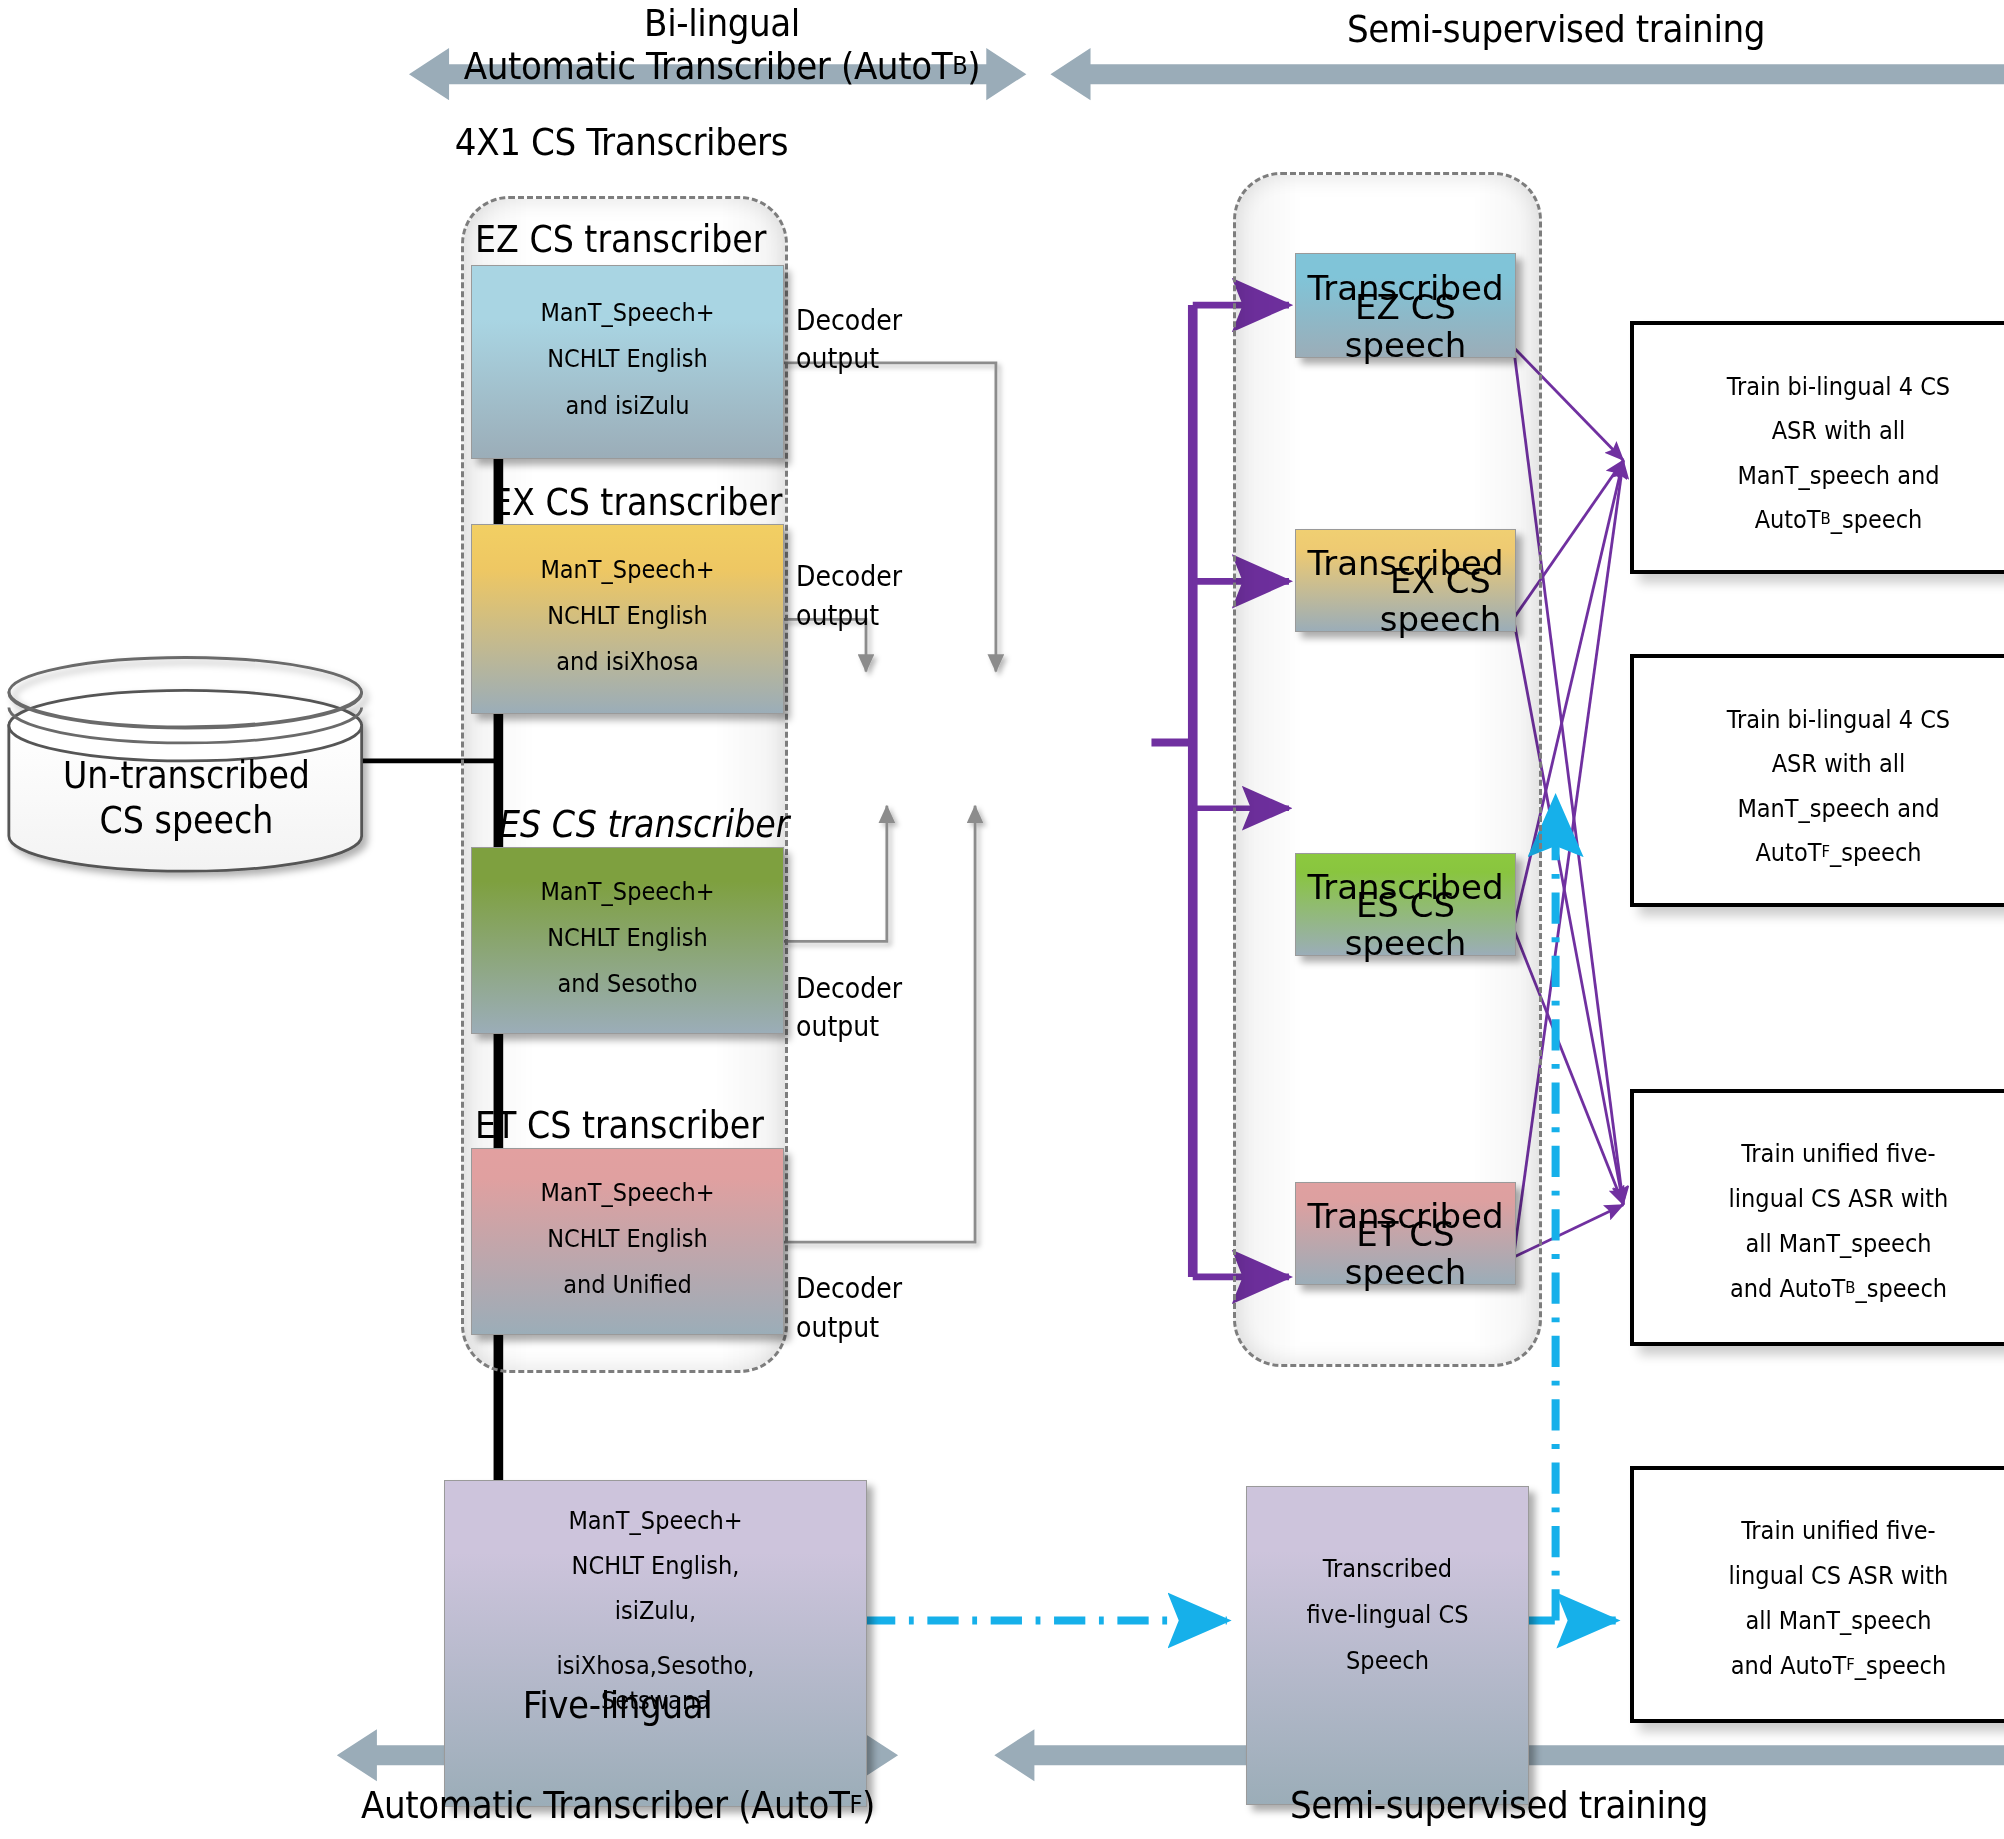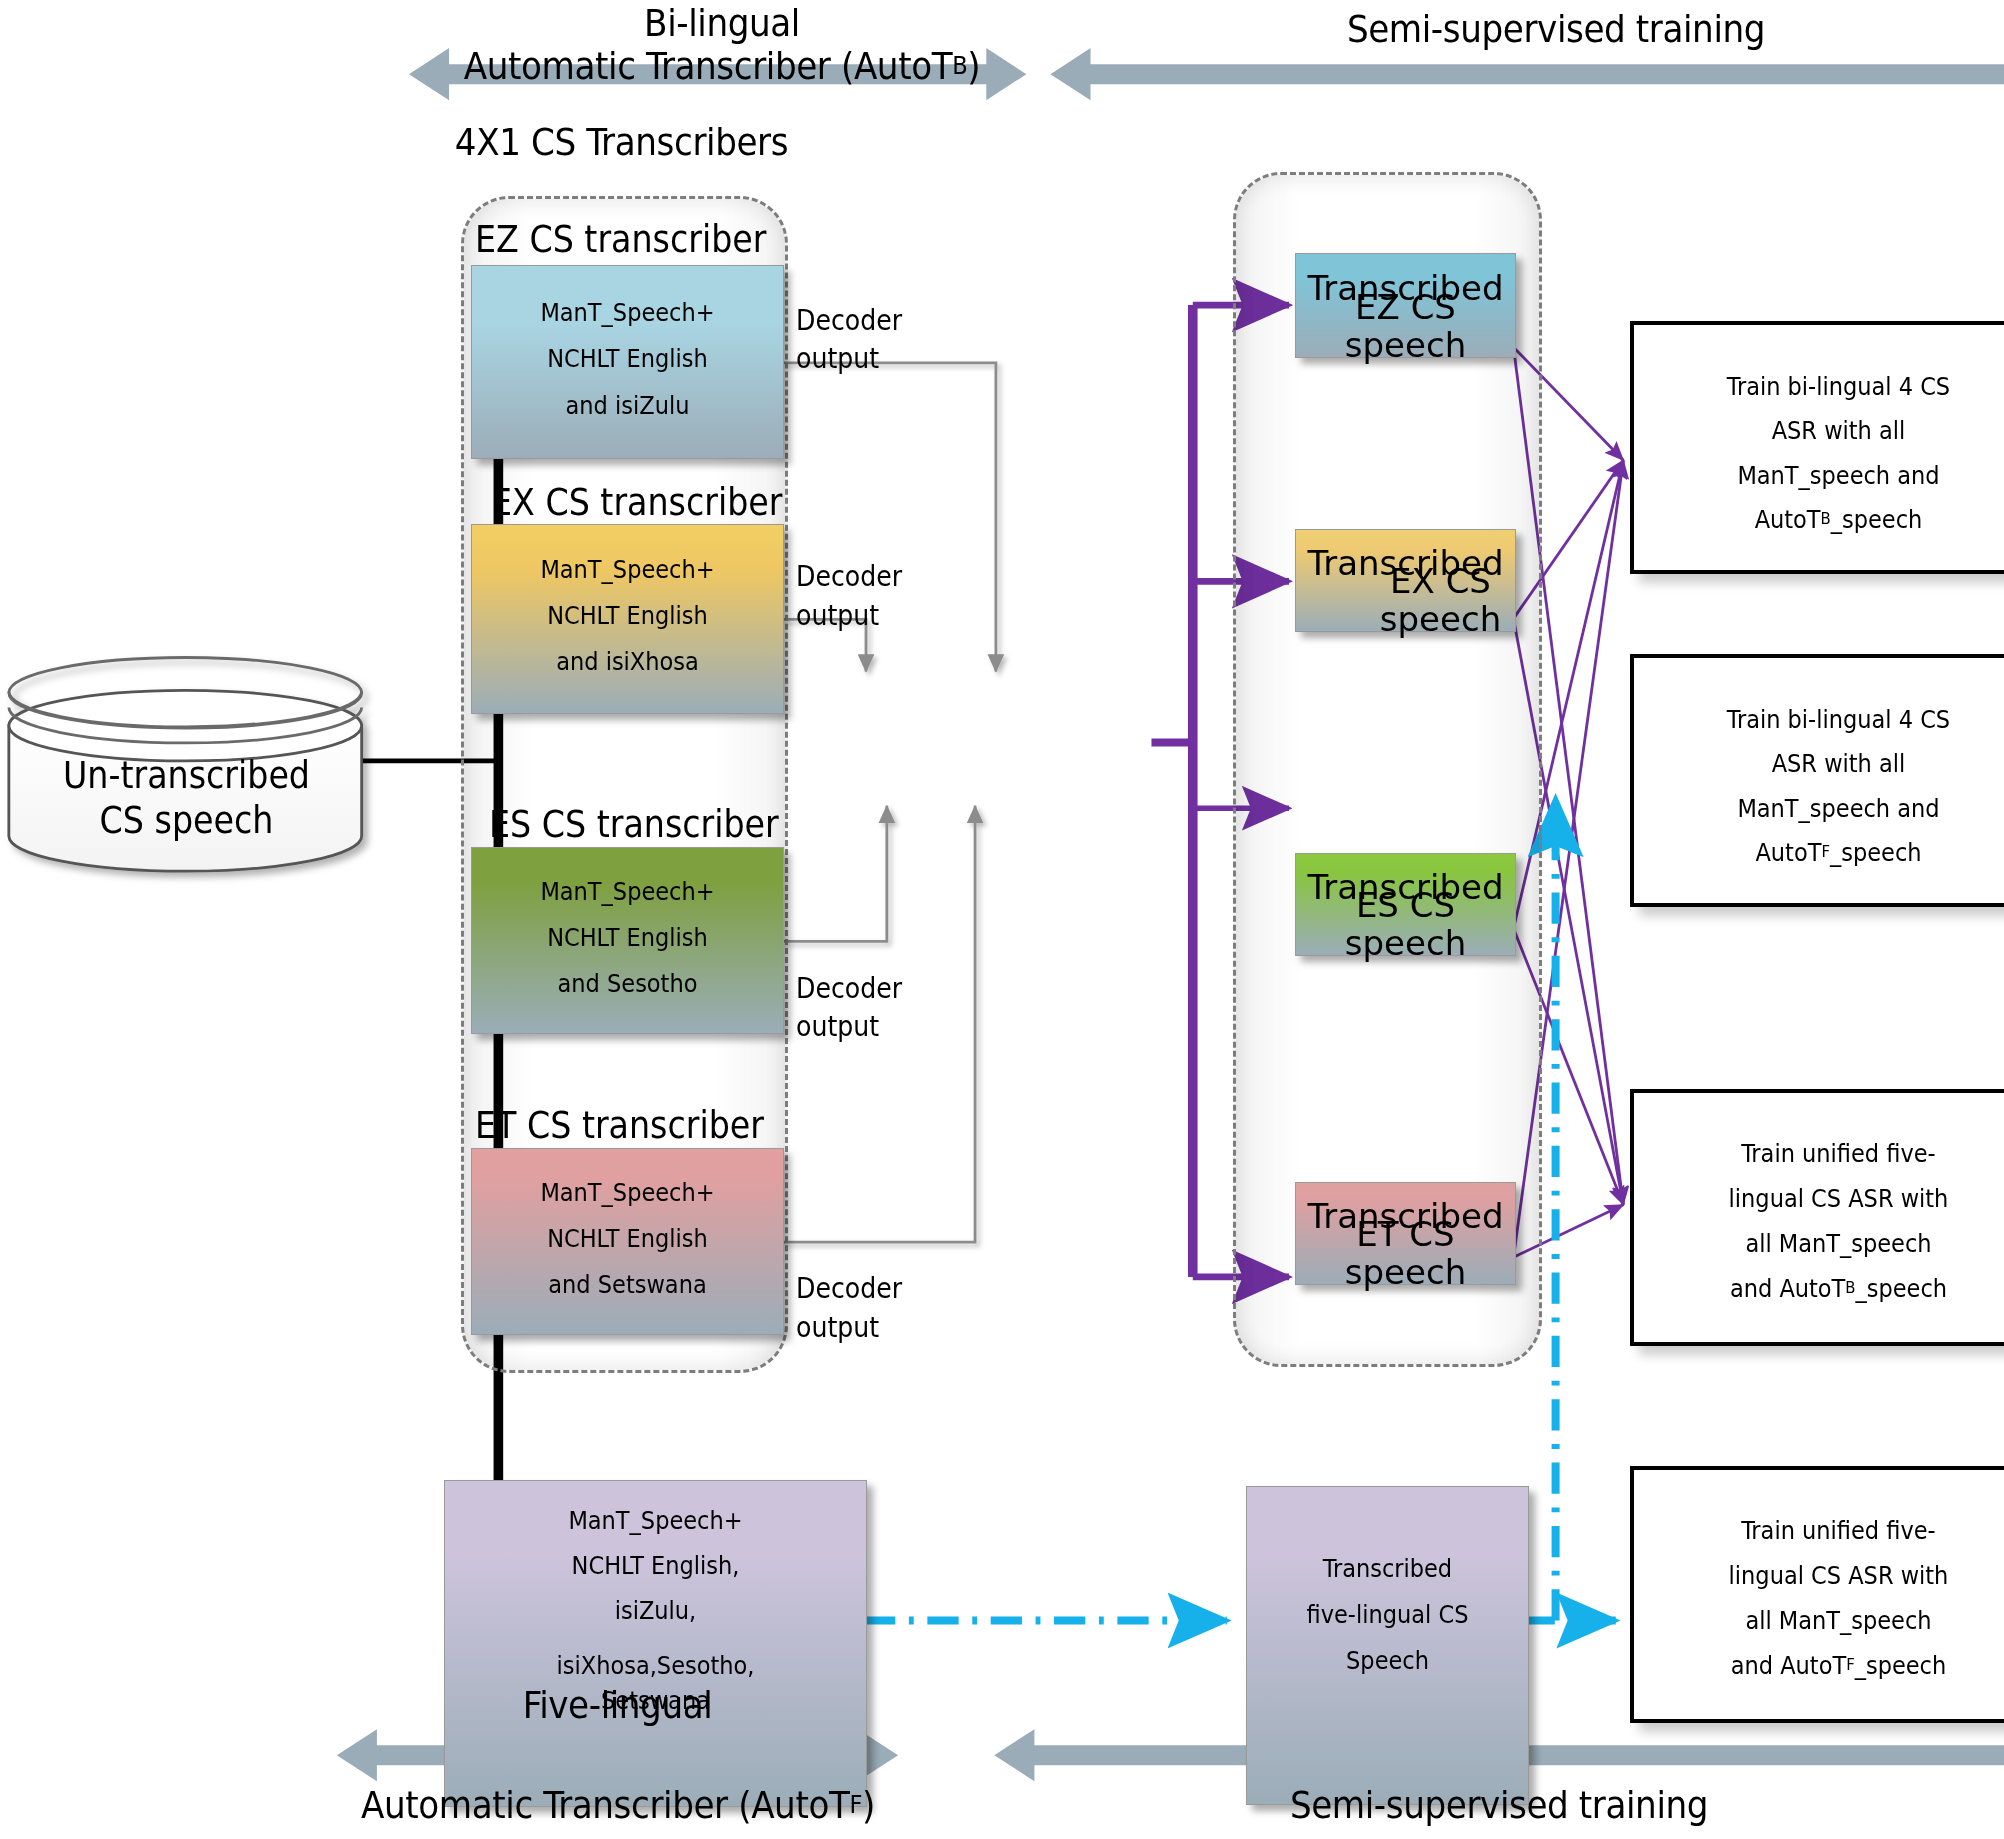--- a/index.html
+++ b/index.html
@@ -164,36 +164,36 @@
   <div class="abs ctext narrow sublabel" style="left:475px;top:483px;width:329px;height:40px;justify-content:flex-start;margin-left:16px;">EX CS transcriber</div>
   <div class="abs shbox" style="left:471px;top:524px;width:311px;height:188px;
        background:linear-gradient(180deg,#f2cf63 0%,#eec763 24%,#9badb8 100%);">
     <div class="ctext narrow boxtxt" style="position:absolute;left:0;top:23px;width:100%;height:43px;">ManT_Speech+</div>
     <div class="ctext narrow boxtxt" style="position:absolute;left:0;top:69px;width:100%;height:43px;">NCHLT English</div>
     <div class="ctext narrow boxtxt" style="position:absolute;left:0;top:115px;width:100%;height:43px;">and isiXhosa</div>
   </div>
   <div class="abs ctext narrow smalltxt" style="left:796px;top:558px;width:241px;height:38px;justify-content:flex-start;">Decoder</div>
   <div class="abs ctext narrow smalltxt" style="left:796px;top:597px;width:241px;height:38px;justify-content:flex-start;">output</div>
 
-  <div class="abs ctext narrow sublabel" style="left:489px;top:805px;width:329px;height:40px;justify-content:flex-start;">ES CS transcriber</div>
+  <div class="abs ctext narrow sublabel" style="left:499px;top:805px;width:329px;height:40px;justify-content:flex-start;font-style:italic;">ES CS transcriber</div>
   <div class="abs shbox" style="left:471px;top:847px;width:311px;height:185px;
        background:linear-gradient(180deg,#7ea03f 0%,#7ea03f 18%,#9badb8 100%);">
     <div class="ctext narrow boxtxt" style="position:absolute;left:0;top:22.5px;width:100%;height:43px;">ManT_Speech+</div>
     <div class="ctext narrow boxtxt" style="position:absolute;left:0;top:68px;width:100%;height:43px;">NCHLT English</div>
     <div class="ctext narrow boxtxt" style="position:absolute;left:0;top:114px;width:100%;height:43px;">and Sesotho</div>
   </div>
   <div class="abs ctext narrow smalltxt" style="left:796px;top:970px;width:241px;height:38px;justify-content:flex-start;">Decoder</div>
   <div class="abs ctext narrow smalltxt" style="left:796px;top:1008px;width:241px;height:38px;justify-content:flex-start;">output</div>
 
   <div class="abs ctext narrow sublabel" style="left:475px;top:1106px;width:329px;height:40px;justify-content:flex-start;">ET CS transcriber</div>
   <div class="abs shbox" style="left:471px;top:1148px;width:311px;height:185px;
        background:linear-gradient(180deg,#e2a0a0 0%,#e0a0a0 16%,#9badb8 100%);">
     <div class="ctext narrow boxtxt" style="position:absolute;left:0;top:22.5px;width:100%;height:43px;">ManT_Speech+</div>
     <div class="ctext narrow boxtxt" style="position:absolute;left:0;top:68px;width:100%;height:43px;">NCHLT English</div>
-    <div class="ctext narrow boxtxt" style="position:absolute;left:0;top:114px;width:100%;height:43px;">and Setswana</div>
+    <div class="ctext narrow boxtxt" style="position:absolute;left:0;top:114px;width:100%;height:43px;">and Unified</div>
   </div>
   <div class="abs ctext narrow smalltxt" style="left:796px;top:1270px;width:241px;height:38px;justify-content:flex-start;">Decoder</div>
   <div class="abs ctext narrow smalltxt" style="left:796px;top:1309px;width:241px;height:38px;justify-content:flex-start;">output</div>
 
 
   <div class="abs shbox" style="left:1295px;top:253px;width:219px;height:103px;
        background:linear-gradient(180deg,#80c4d8 0%,#80c4d8 22%,#9badb8 100%);">
     <div class="ctext transtxt" style="position:absolute;left:0;top:15.2px;width:100%;height:38px;">Transcribed</div>
     <div class="ctext transtxt" style="position:absolute;left:0;top:53px;width:100%;height:38px;">EZ CS speech</div>
   </div>

